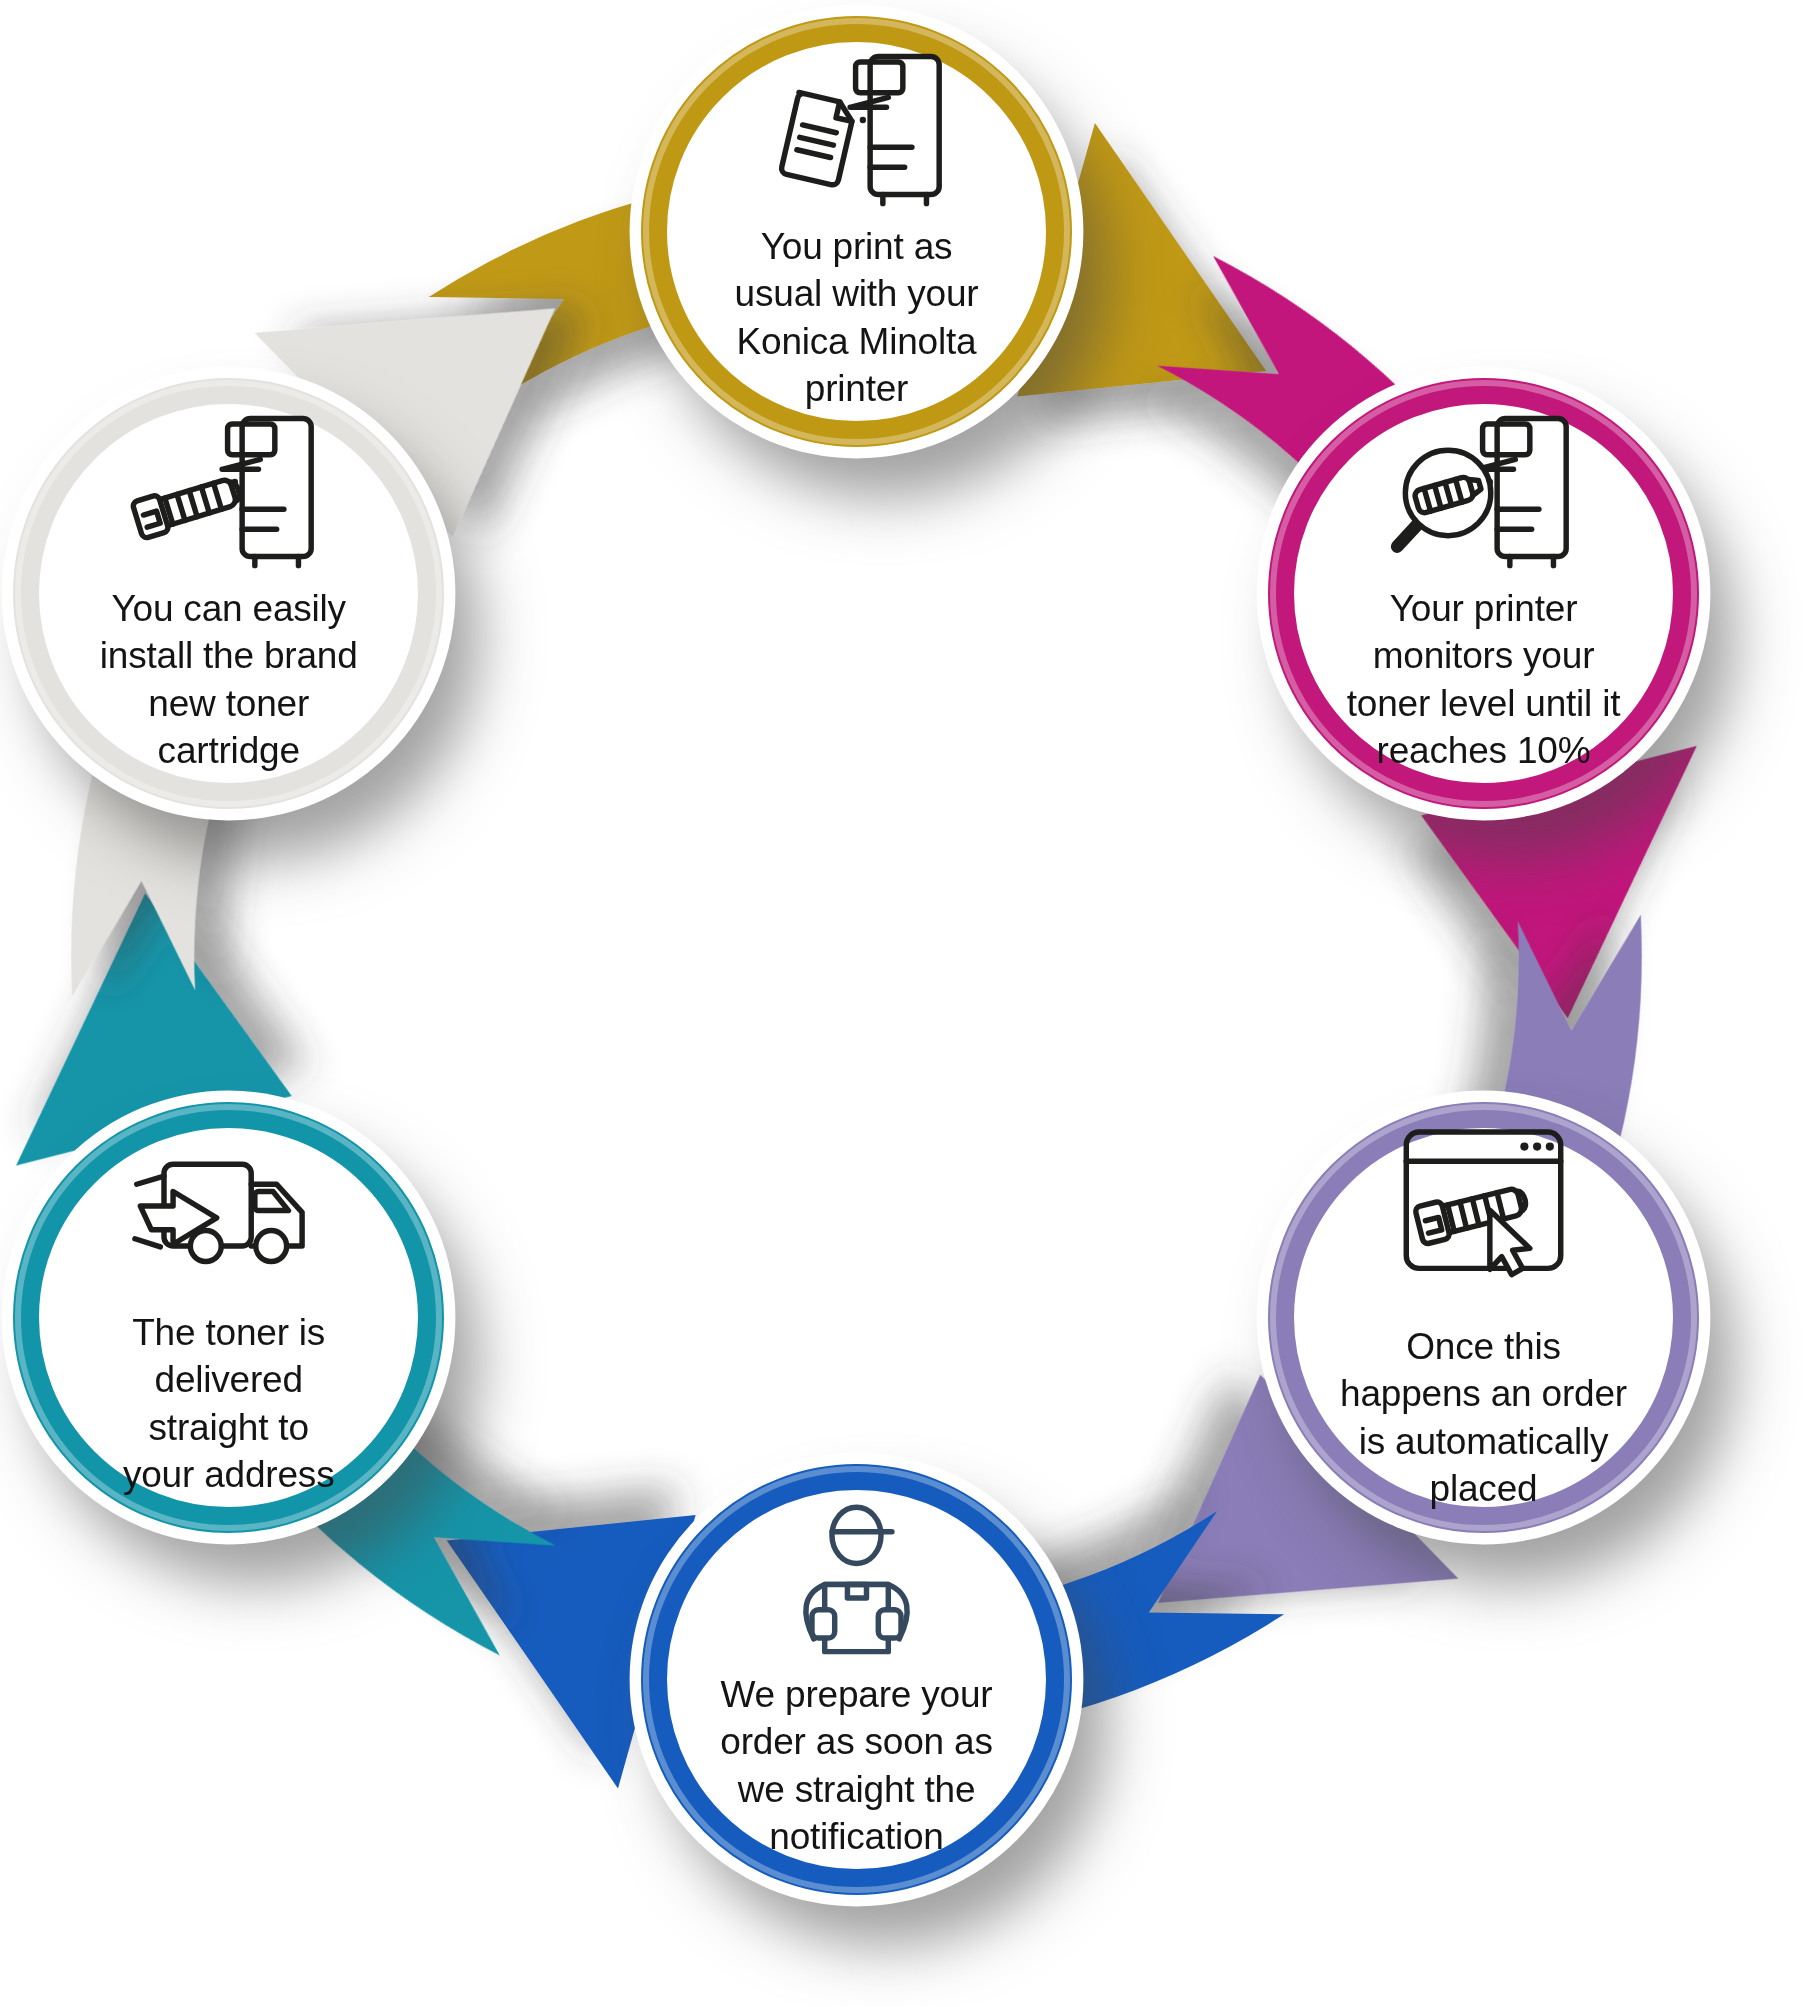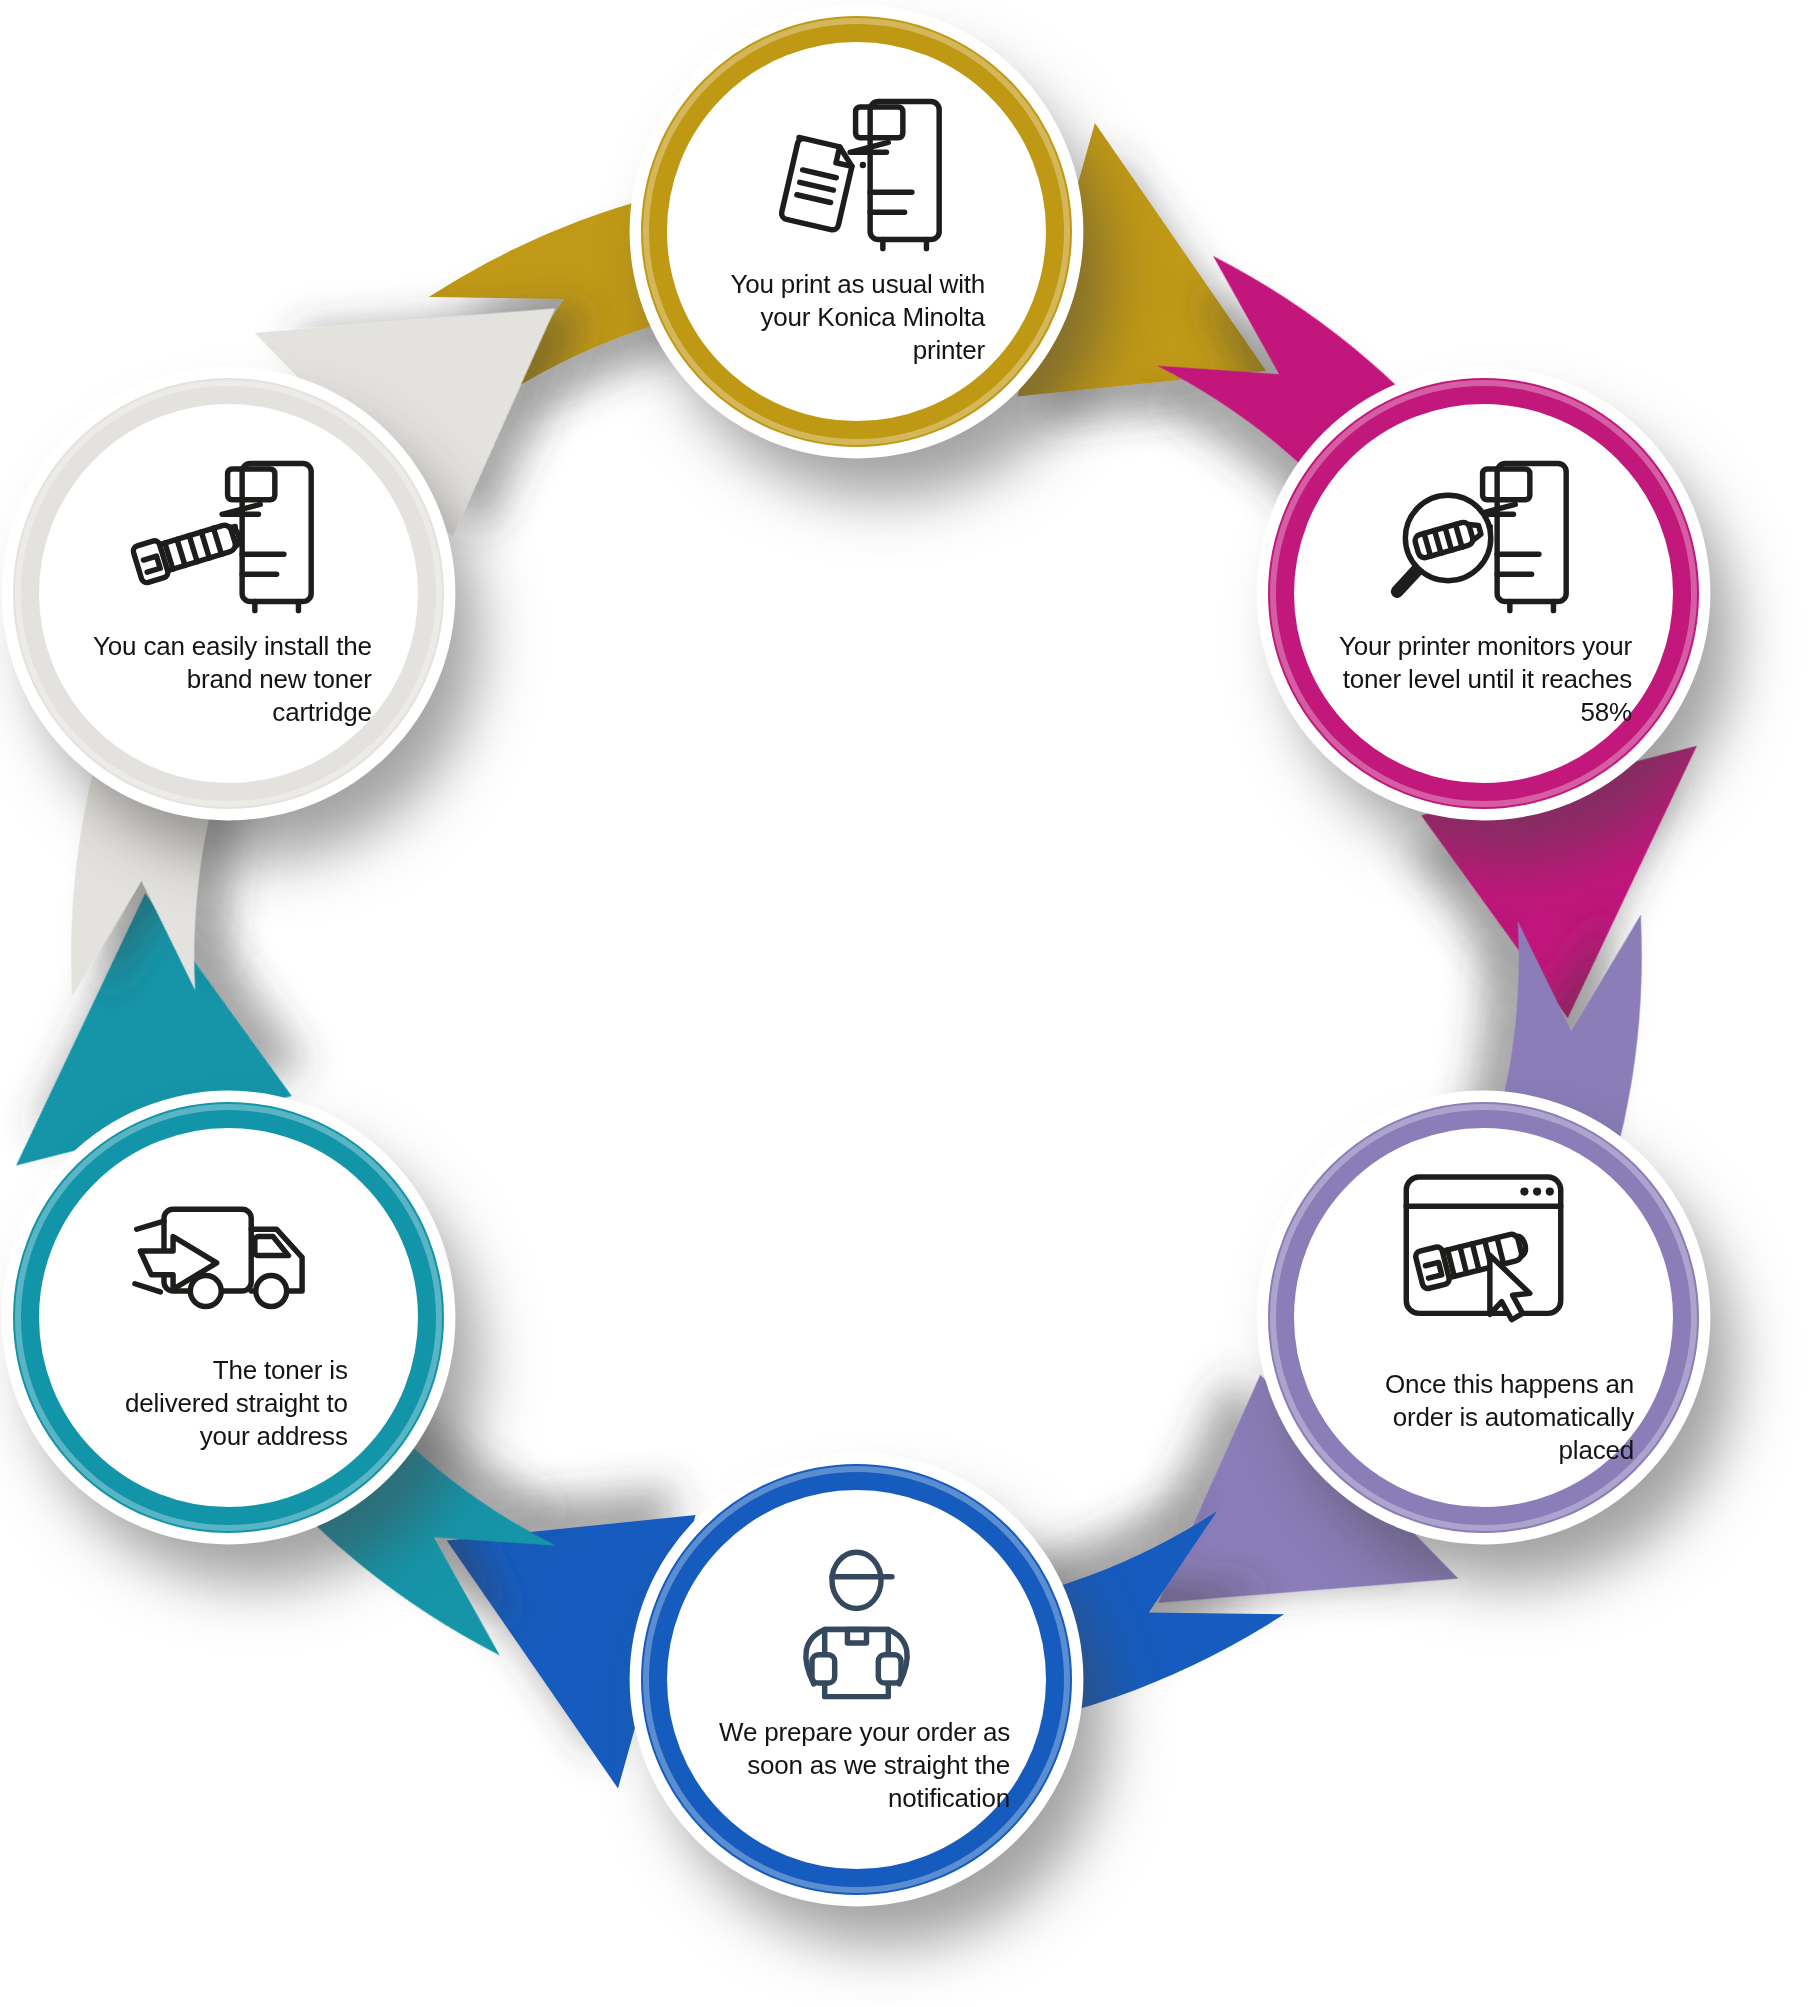--- a/index.html
+++ b/index.html
@@ -18,21 +18,21 @@
     box-shadow:0 0 0 11.4px #ffffff, 28px 44px 57px 7.6px rgba(70,70,70,.5);
     display:flex;flex-direction:column;align-items:center;justify-content:center;
     gap:13.2px;
   }
   .disc::before{
     content:"";position:absolute;inset:-24px;border-radius:50%;
     border:6.6px solid rgba(255,255,255,.30);pointer-events:none;
   }
   .icon{width:201px;height:159px;flex:0 0 auto;}
   .label{
-    color:#141414;font-size:26px;line-height:1.28;text-align:right;
+    color:#141414;font-size:37px;line-height:1.28;text-align:center;
     letter-spacing:-0.2px;
   }
   
   .step-print   .label{width:257px;}
   .step-monitor .label{width:297px;}
   .step-order   .label{width:301px;margin-top:28px;}
   .step-prepare .label{width:307px;}
   .step-deliver .label{width:238px;}
   .step-install .label{width:286px;}
 
@@ -96,21 +96,21 @@
           <path d="M134 158 v10 M182 158 v10"></path>
           <path d="M33 122 L10 147" stroke-width="14"></path>
           <circle cx="66" cy="88" r="47" fill="#ffffff"></circle>
           <g transform="rotate(-16 66 88)">
             <rect x="30" y="76" width="62" height="26" rx="7" fill="#ffffff"></rect>
             <path d="M42 76 v26 M54 76 v26 M66 76 v26 M78 76 v26"></path>
             <path d="M92 80 l10 4 v10 l-10 4"></path>
           </g>
         </g>
       </svg>
-      <div class="label">Your printer monitors your toner level until it reaches 58%</div>
+      <div class="label">Your printer monitors your toner level until it reaches 10%</div>
     </div>
   </div>
 
   <div class="step step-order">
     <div class="disc" style="border-color: rgb(138, 125, 184);">
       <svg class="icon" viewBox="0 0 210 175" style="color: rgb(29, 29, 27);">
         <g fill="none" stroke="currentColor" stroke-width="6" stroke-linecap="round" stroke-linejoin="round">
           <rect x="20" y="10" width="170" height="150" rx="14"></rect>
           <path d="M20 42 h170"></path>
           <circle cx="150" cy="26" r="4.5" fill="currentColor" stroke="none"></circle>

